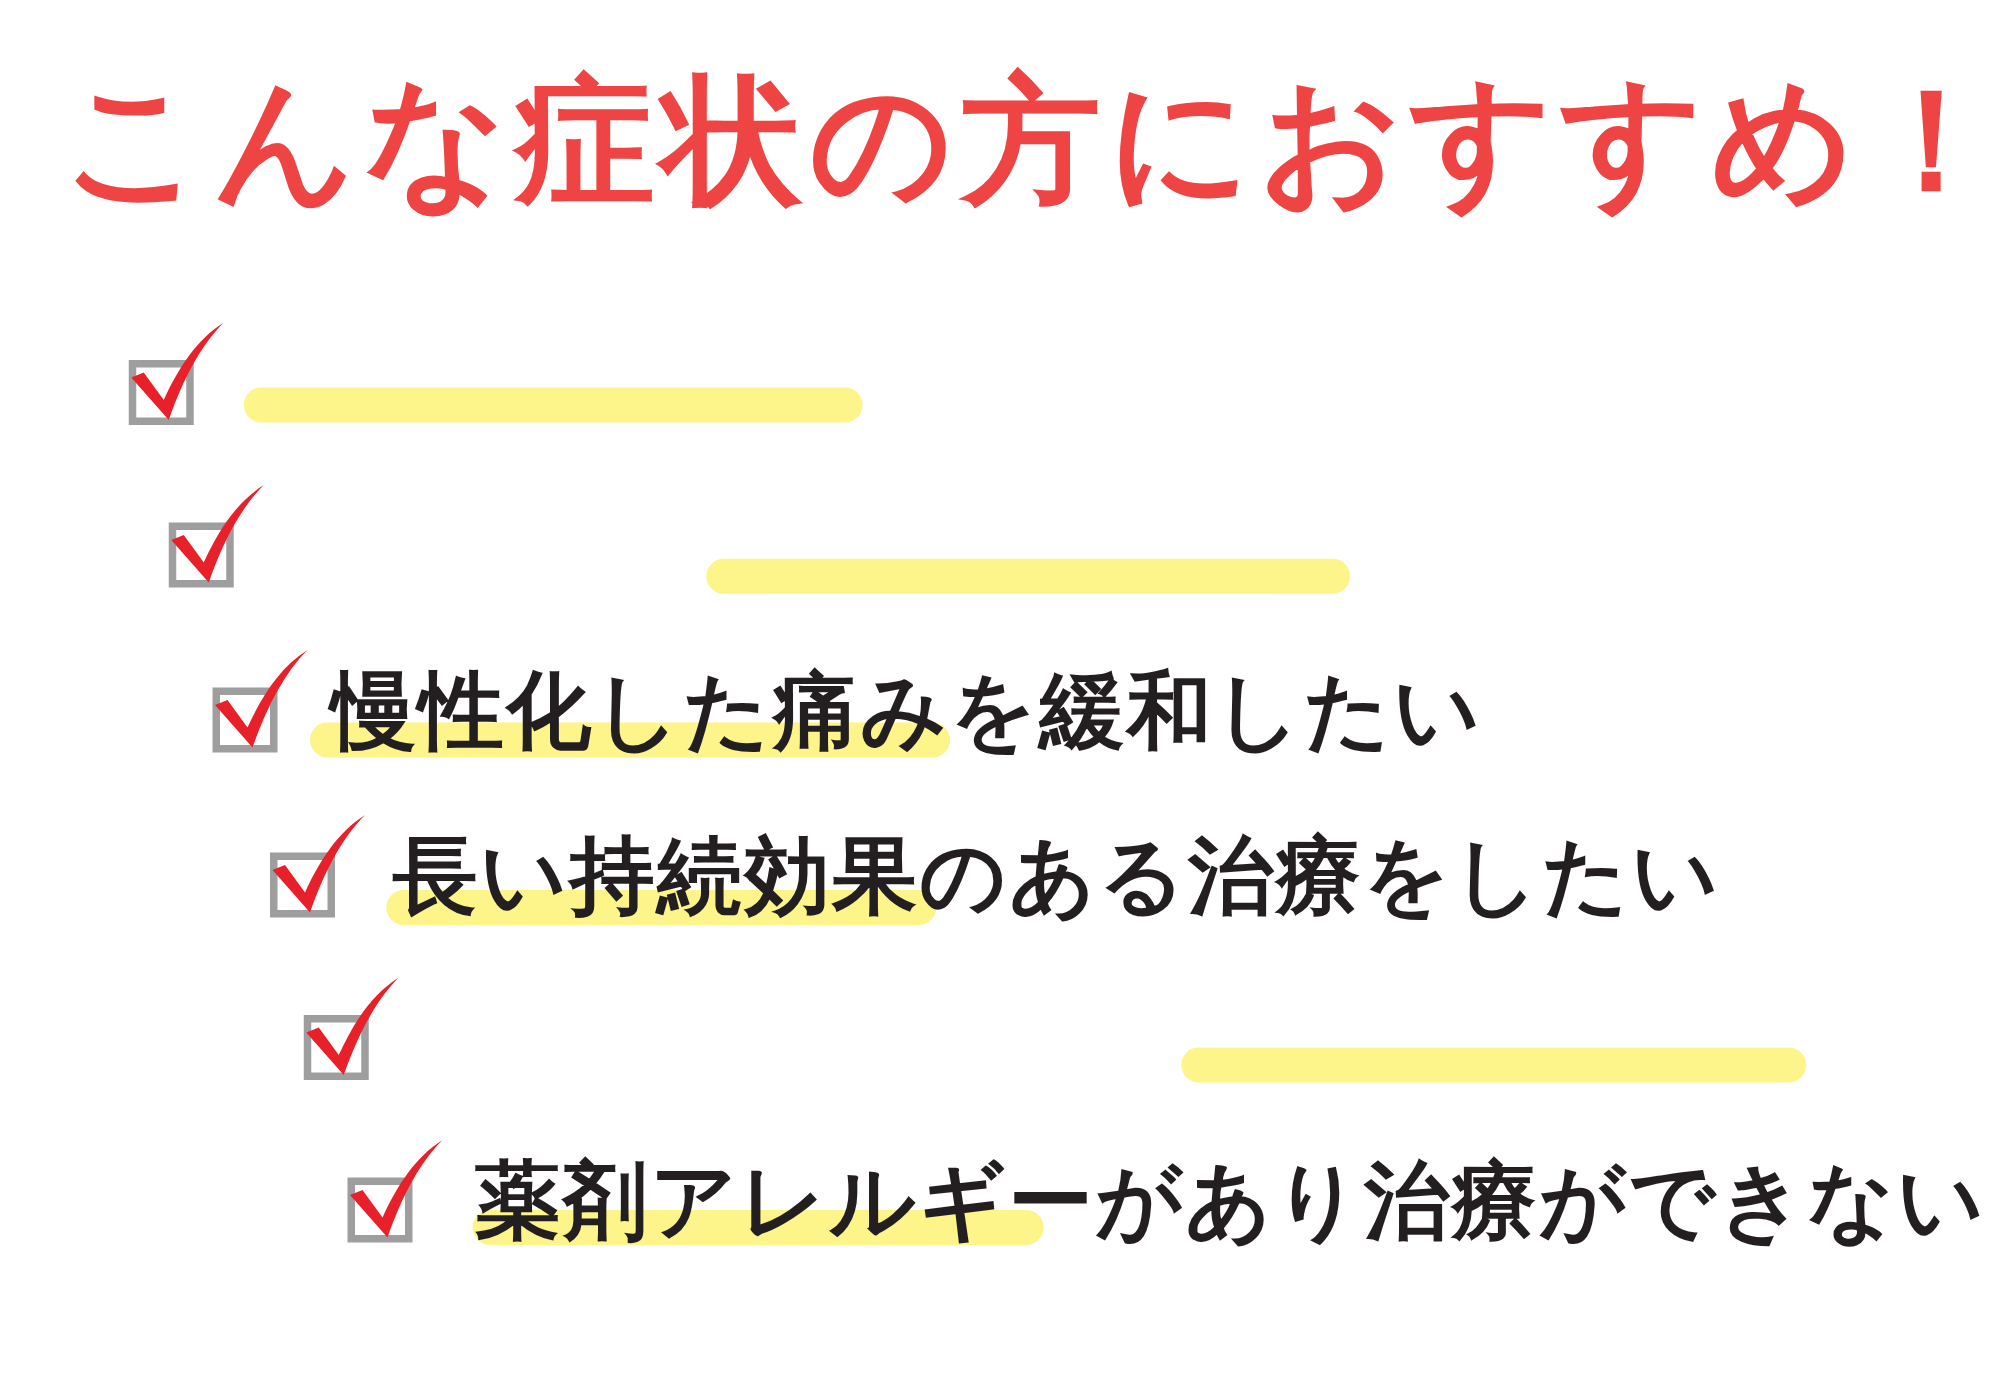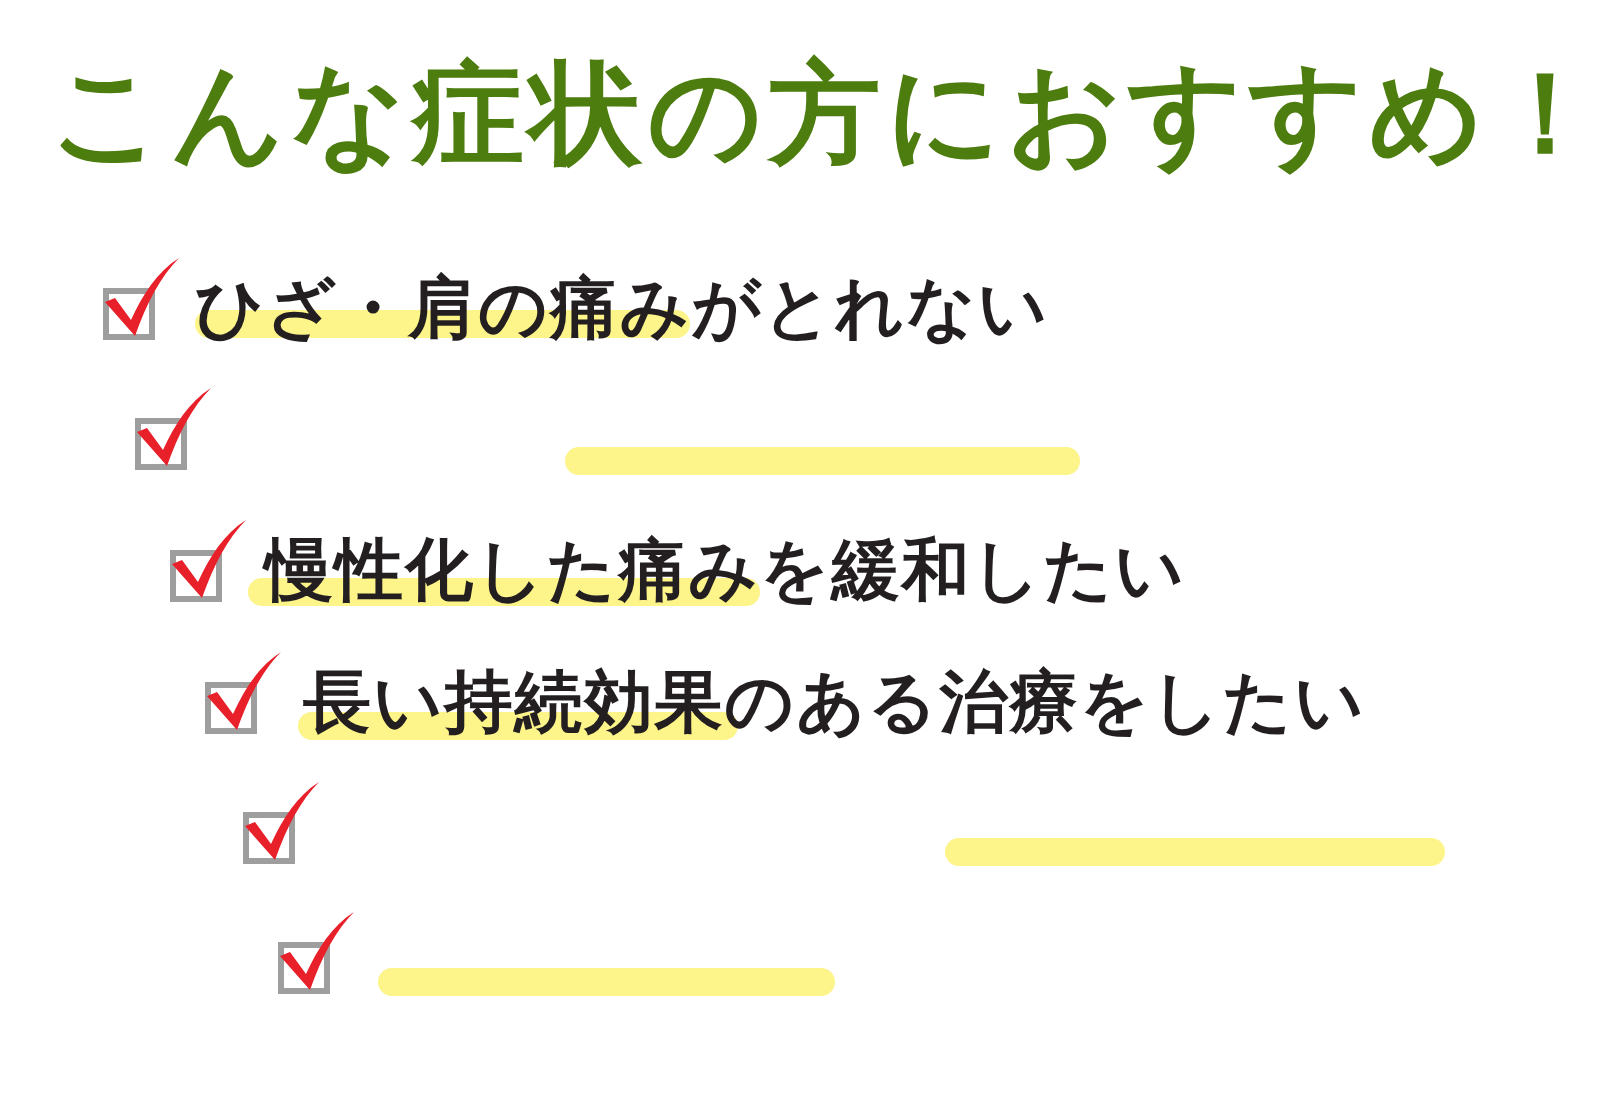--- a/index.html
+++ b/index.html
@@ -23,49 +23,48 @@
   }
   .item-text {
     position: absolute; top: 4px; white-space: nowrap;
     font-size: 68px; line-height: 90px; font-weight: bold; color: #231f20;
     letter-spacing: 2px;
   }
 </style>
 </head>
 <body>
 
-<div class="title" style="color:#4d7c0f;">こんな症状の方におすすめ！</div>
+<div class="title" style="color:#ef4444;">こんな症状の方におすすめ！</div>
 
 <div class="row" style="left:103px; top:258px; width:950px;">
   <div class="checkbox"></div>
   <svg class="check" viewBox="0 0 76 80">
     <path d="M0 44 L10 40 L26 62 C38 36 52 14 74 0 C56 18 42 44 30 78 Z" fill="#e8202a"></path>
   </svg>
   <div class="highlight" style="left:92px; top:52px; width:495px; background:#fdf48a;"></div>
-  <div class="item-text" style="left:92px;">ひざ・肩の痛みがとれない</div>
 </div>
 
 <div class="row" style="left:135px; top:388px; width:960px;">
   <div class="checkbox"></div>
   <svg class="check" viewBox="0 0 76 80">
     <path d="M0 44 L10 40 L26 62 C38 36 52 14 74 0 C56 18 42 44 30 78 Z" fill="#e8202a"></path>
   </svg>
   <div class="highlight" style="left:430px; top:59px; width:515px; background:#fdf48a;"></div>
 </div>
 
 <div class="row" style="left:170px; top:520px; width:1010px;">
   <div class="checkbox"></div>
   <svg class="check" viewBox="0 0 76 80">
     <path d="M0 44 L10 40 L26 62 C38 36 52 14 74 0 C56 18 42 44 30 78 Z" fill="#e8202a"></path>
   </svg>
   <div class="highlight" style="left:78px; top:58px; width:512px; background:#fdf48a;"></div>
   <div class="item-text" style="left:95px;">慢性化した痛みを緩和したい</div>
 </div>
 
-<div class="row" style="left:205px; top:652px; width:1150px;">
+<div class="row" style="left:216px; top:652px; width:1150px;">
   <div class="checkbox"></div>
   <svg class="check" viewBox="0 0 76 80">
     <path d="M0 44 L10 40 L26 62 C38 36 52 14 74 0 C56 18 42 44 30 78 Z" fill="#e8202a"></path>
   </svg>
   <div class="highlight" style="left:93px; top:60px; width:440px; background:#fdf48a;"></div>
   <div class="item-text" style="left:98px;">長い持続効果のある治療をしたい</div>
 </div>
 
 <div class="row" style="left:243px; top:782px; width:1220px;">
   <div class="checkbox"></div>
@@ -74,13 +73,14 @@
   </svg>
   <div class="highlight" style="left:702px; top:56px; width:500px; background:#fdf48a;"></div>
 </div>
 
 <div class="row" style="left:278px; top:912px; width:1260px;">
   <div class="checkbox"></div>
   <svg class="check" viewBox="0 0 76 80">
     <path d="M0 44 L10 40 L26 62 C38 36 52 14 74 0 C56 18 42 44 30 78 Z" fill="#e8202a"></path>
   </svg>
   <div class="highlight" style="left:100px; top:56px; width:457px; background:#fdf48a;"></div>
+  <div class="item-text" style="left:102px;">薬剤アレルギーがあり治療ができない</div>
 </div>
 
 </body></html>

